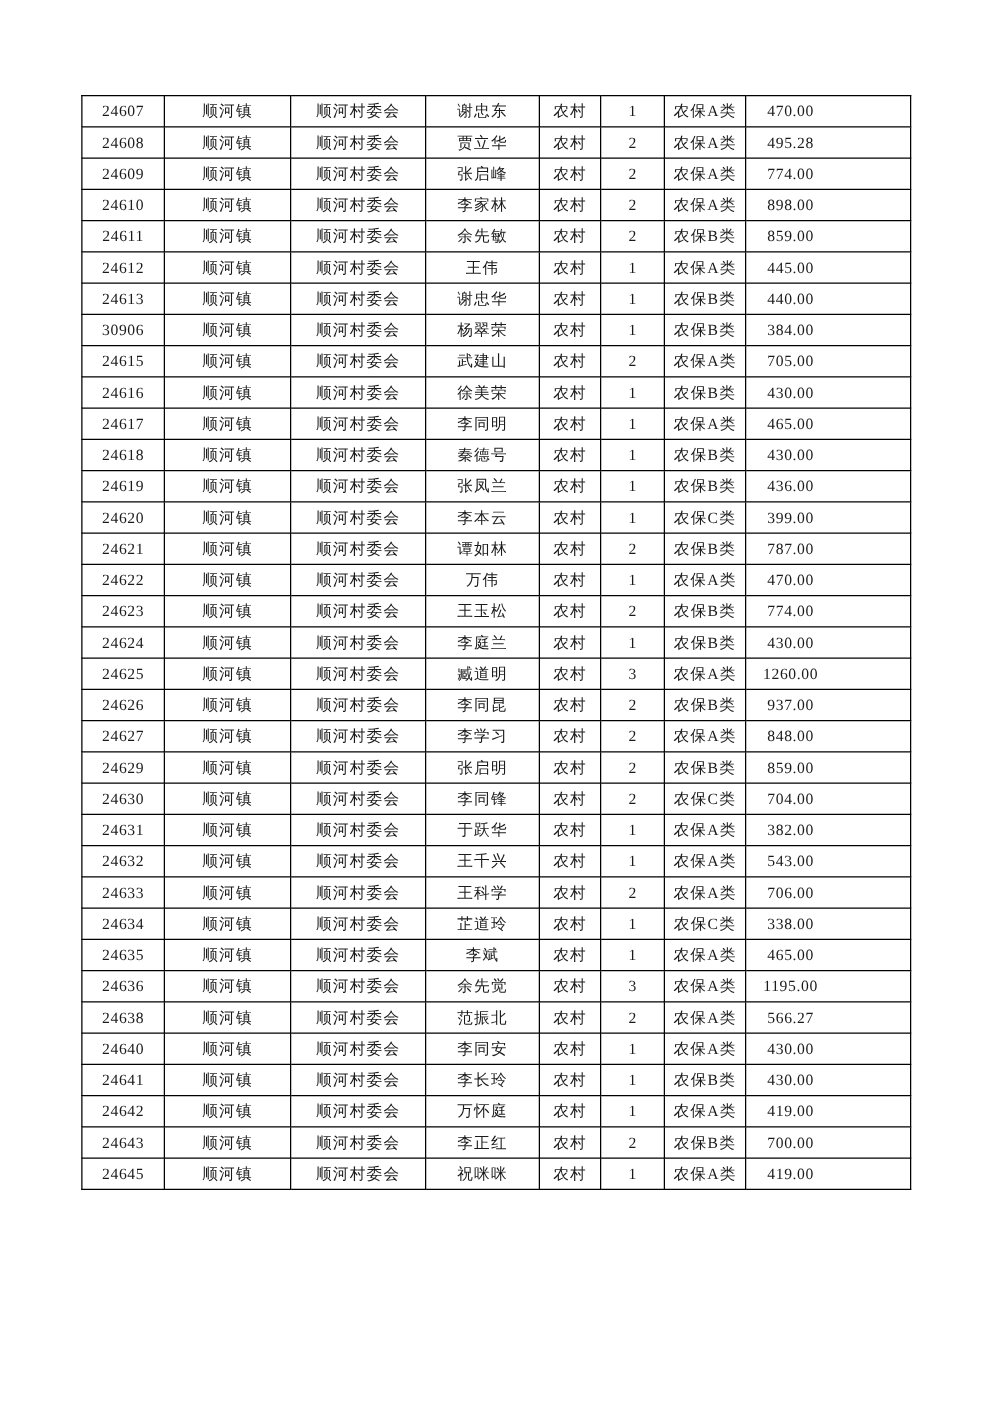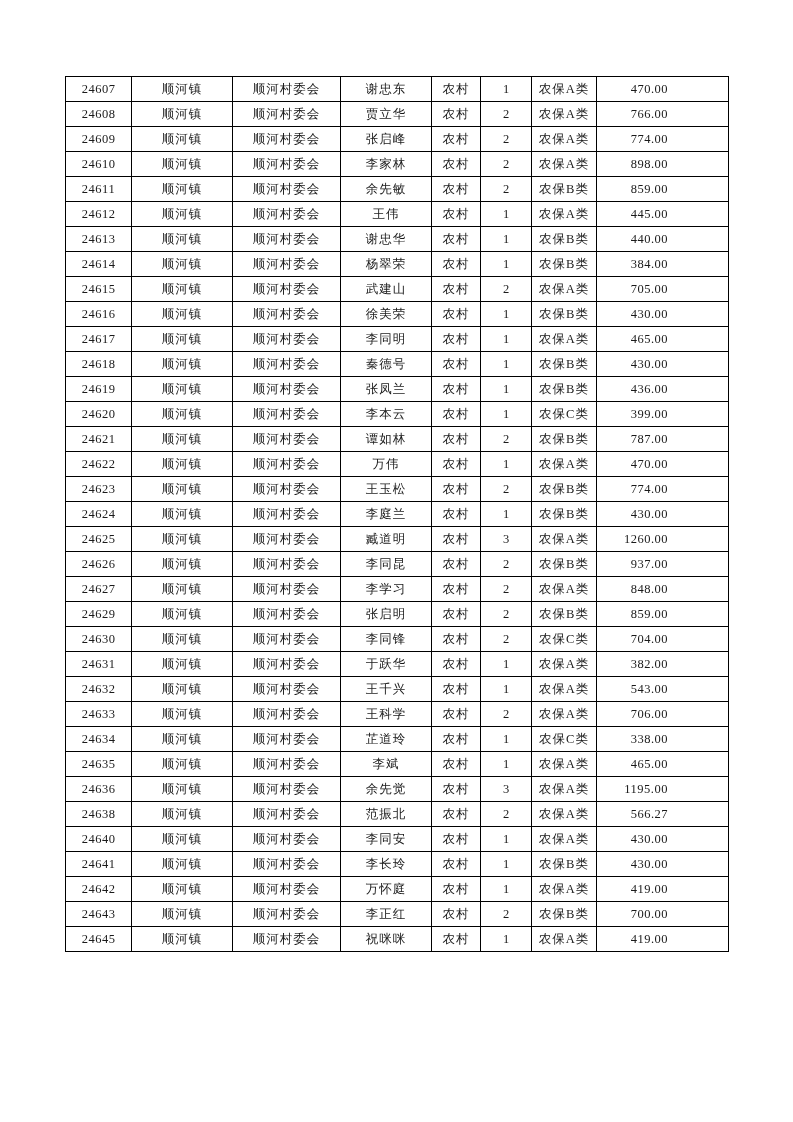--- a/index.html
+++ b/index.html
@@ -33,21 +33,21 @@
     height: 24px;
     font-size: 12.5px;
     line-height: 24px;
     text-align: center;
     white-space: nowrap;
     overflow: hidden;
     padding: 0;
     letter-spacing: 1px;
   }
   table.grid td.col-amount {
-    text-align: right;
+    text-align: center;
     padding-right: 60px;
     letter-spacing: 0.5px;
   }
   table.grid td.col-count {
     letter-spacing: 0;
   }
   table.grid td.col-id {
     letter-spacing: 0.5px;
   }
 </style>
@@ -78,21 +78,21 @@
           <td class="col-amount">470.00</td>
         </tr>
         <tr>
           <td class="col-id">24608</td>
           <td class="col-town">顺河镇</td>
           <td class="col-village">顺河村委会</td>
           <td class="col-name">贾立华</td>
           <td class="col-residence">农村</td>
           <td class="col-count">2</td>
           <td class="col-category">农保A类</td>
-          <td class="col-amount">766.00</td>
+          <td class="col-amount">495.28</td>
         </tr>
         <tr>
           <td class="col-id">24609</td>
           <td class="col-town">顺河镇</td>
           <td class="col-village">顺河村委会</td>
           <td class="col-name">张启峰</td>
           <td class="col-residence">农村</td>
           <td class="col-count">2</td>
           <td class="col-category">农保A类</td>
           <td class="col-amount">774.00</td>
@@ -131,21 +131,21 @@
           <td class="col-id">24613</td>
           <td class="col-town">顺河镇</td>
           <td class="col-village">顺河村委会</td>
           <td class="col-name">谢忠华</td>
           <td class="col-residence">农村</td>
           <td class="col-count">1</td>
           <td class="col-category">农保B类</td>
           <td class="col-amount">440.00</td>
         </tr>
         <tr>
-          <td class="col-id">24614</td>
+          <td class="col-id">30906</td>
           <td class="col-town">顺河镇</td>
           <td class="col-village">顺河村委会</td>
           <td class="col-name">杨翠荣</td>
           <td class="col-residence">农村</td>
           <td class="col-count">1</td>
           <td class="col-category">农保B类</td>
           <td class="col-amount">384.00</td>
         </tr>
         <tr>
           <td class="col-id">24615</td>

